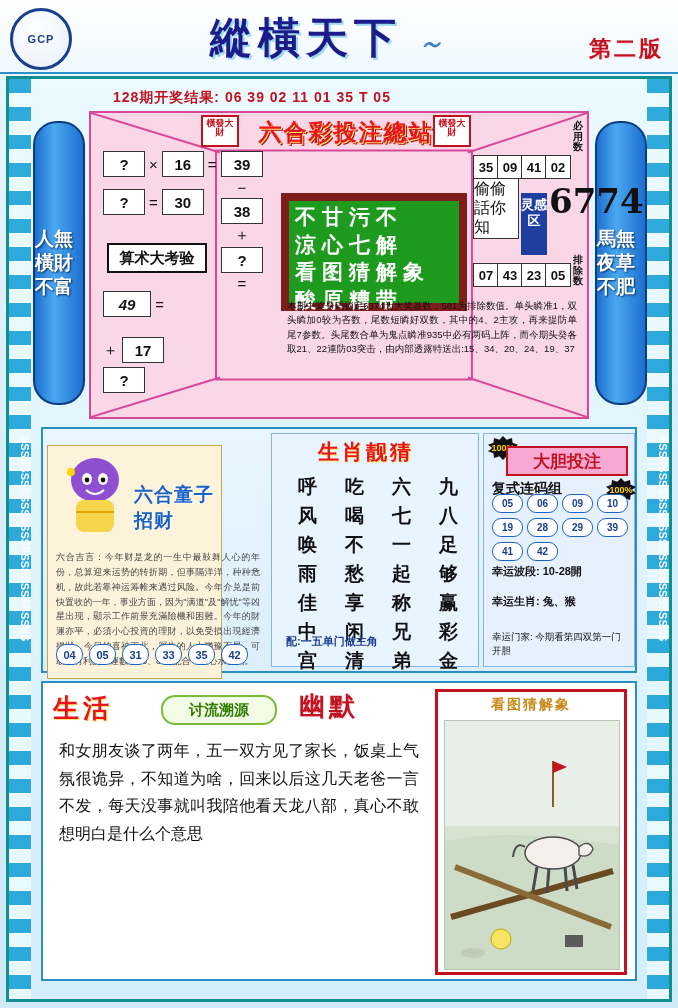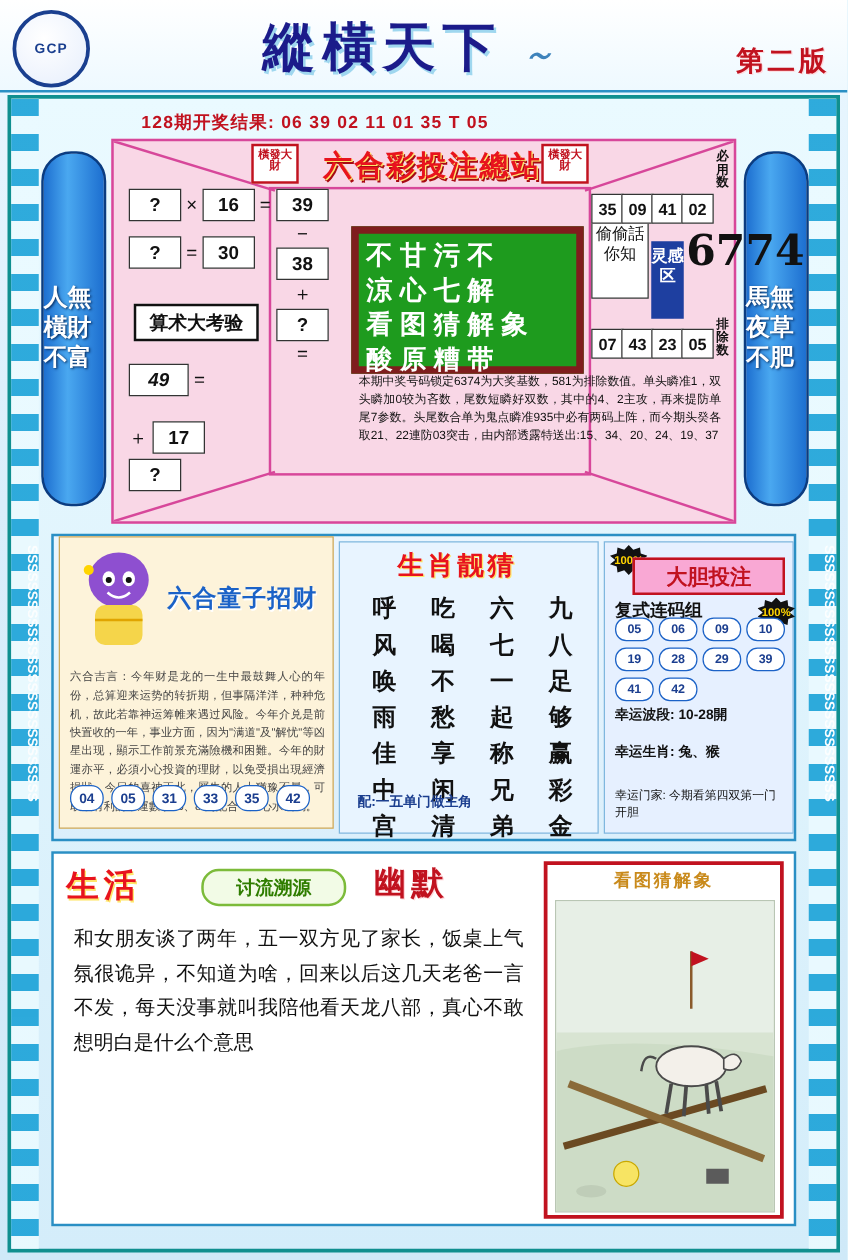--- a/index.html
+++ b/index.html
@@ -124,31 +124,31 @@
   .cellq.wide{width:46px;}
   .mrow{position:absolute;display:flex;align-items:center;gap:4px;}
   .math-title{
     position:absolute;left:8px;top:92px;width:96px;height:26px;
     border:2px solid #111;background:#fff;
     font-size:15px;font-weight:bold;color:#111;
     display:flex;align-items:center;justify-content:center;
   }
   
   .poem{
-    position:absolute;left:190px;top:68px;width:186px;height:118px;
-    background:#1e9b1e;border:6px solid #7f1d1d;
+    position:absolute;left:190px;top:80px;width:186px;height:118px;
+    background:#1e9b1e;border:8px solid #7f1d1d;
     color:#fff;font-size:21px;font-weight:bold;
     padding:4px 6px;box-sizing:border-box;
     line-height:1.32;letter-spacing:6px;
-    font-family:Liberation Sans, sans-serif;
+    font-family:Liberation Mono, monospace;
   }
   .secret{
     position:absolute;left:382px;top:62px;width:46px;height:64px;
     border:1.5px solid #333;background:#fff;
-    font-size:13px;color:#111;text-align:center;line-height:1.2;
+    font-size:16px;color:#111;text-align:left;line-height:1.2;
     padding-top:3px;box-sizing:border-box;
   }
   .lingan{
     position:absolute;left:430px;top:80px;width:26px;height:62px;
     background:#1e3fa0;color:#fff;font-size:13px;font-weight:bold;
     text-align:center;line-height:1.25;padding-top:4px;box-sizing:border-box;
   }
   .bignum{
     position:absolute;left:458px;top:74px;
     font-size:34px;font-weight:bold;color:#111;line-height:.85;
@@ -169,21 +169,21 @@
     font-size:9.5px;color:#111;line-height:1.5;text-align:justify;
   }
   
   .panel-mid{
     position:absolute;left:8px;top:344px;width:596px;height:246px;
     background:linear-gradient(#eaf6ff,#dbeffb);
     border:2px solid #2a8fc4;
     box-sizing:border-box;
   }
   .mid-a{
-    position:absolute;left:4px;top:0;width:220px;height:234px;
+    position:absolute;left:4px;top:16px;width:175px;height:234px;
     background:#fdf3da;border:1px solid #caa65a;box-sizing:border-box;padding-left:26px;
   }
   .mascot{
     position:absolute;left:10px;top:8px;width:74px;height:86px;
   }
   .mid-a-title{
     position:absolute;left:86px;top:36px;
     font-size:19px;font-weight:bold;color:#1b62c7;
     text-shadow:1px 1px 0 #fff;letter-spacing:1px;
   }

